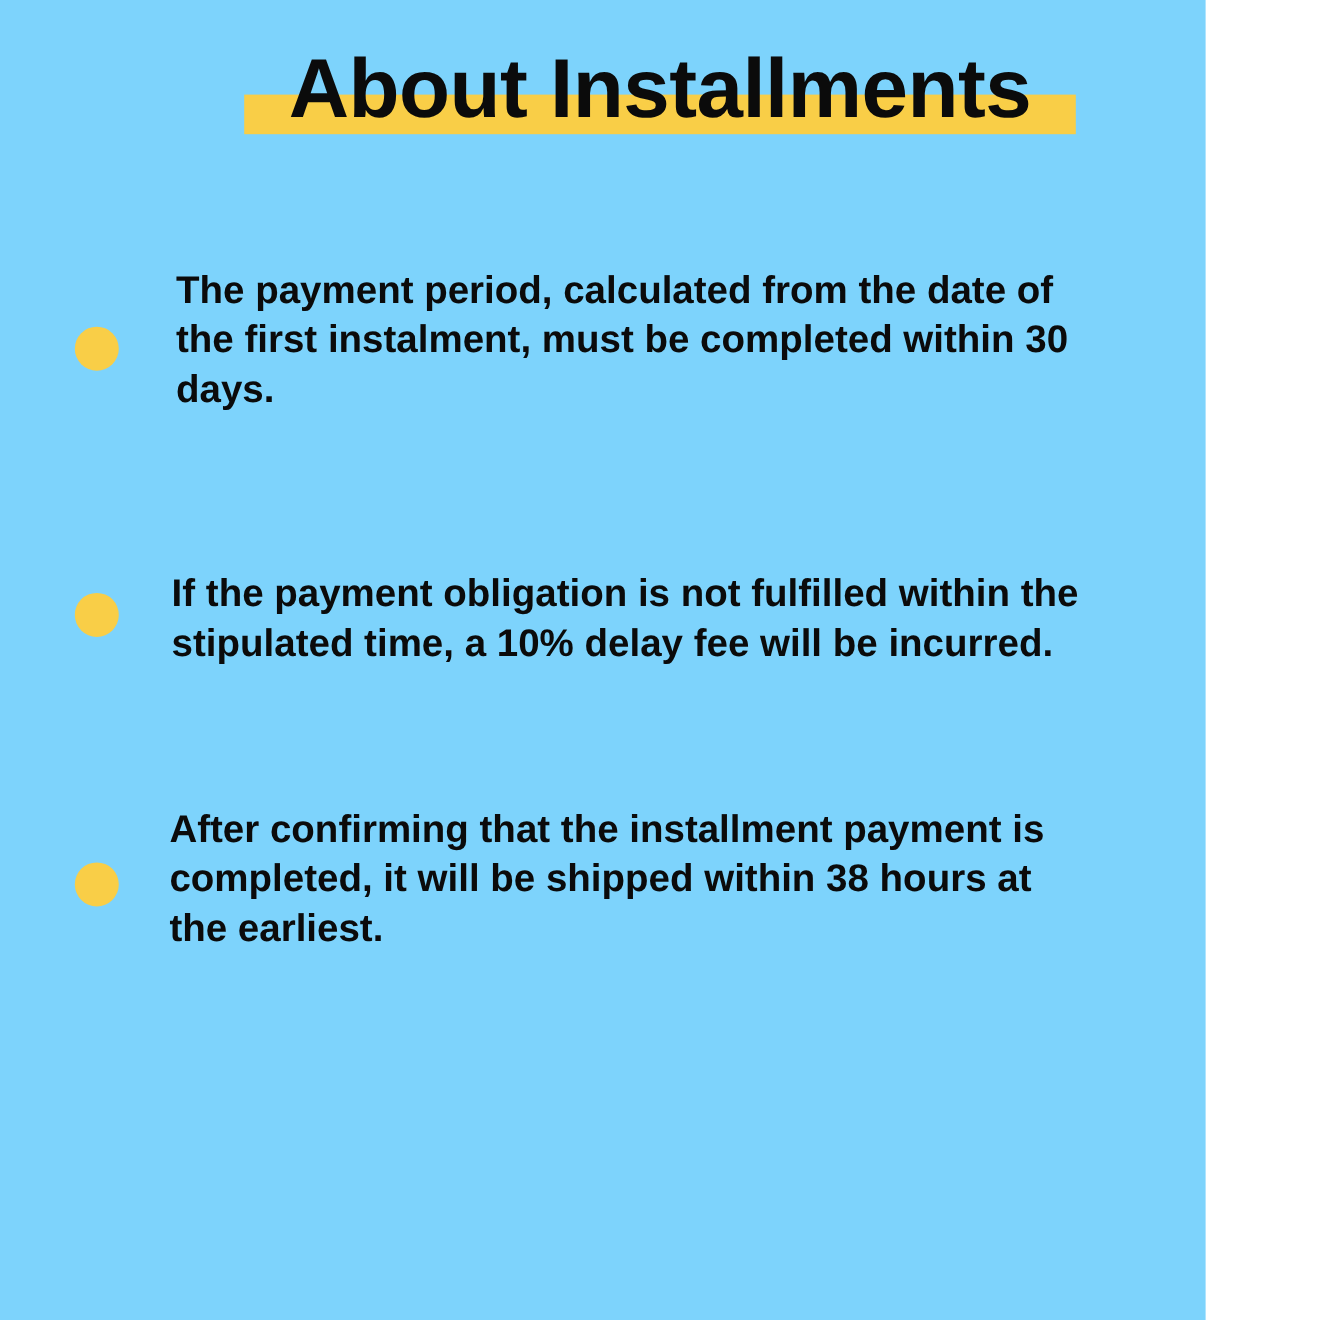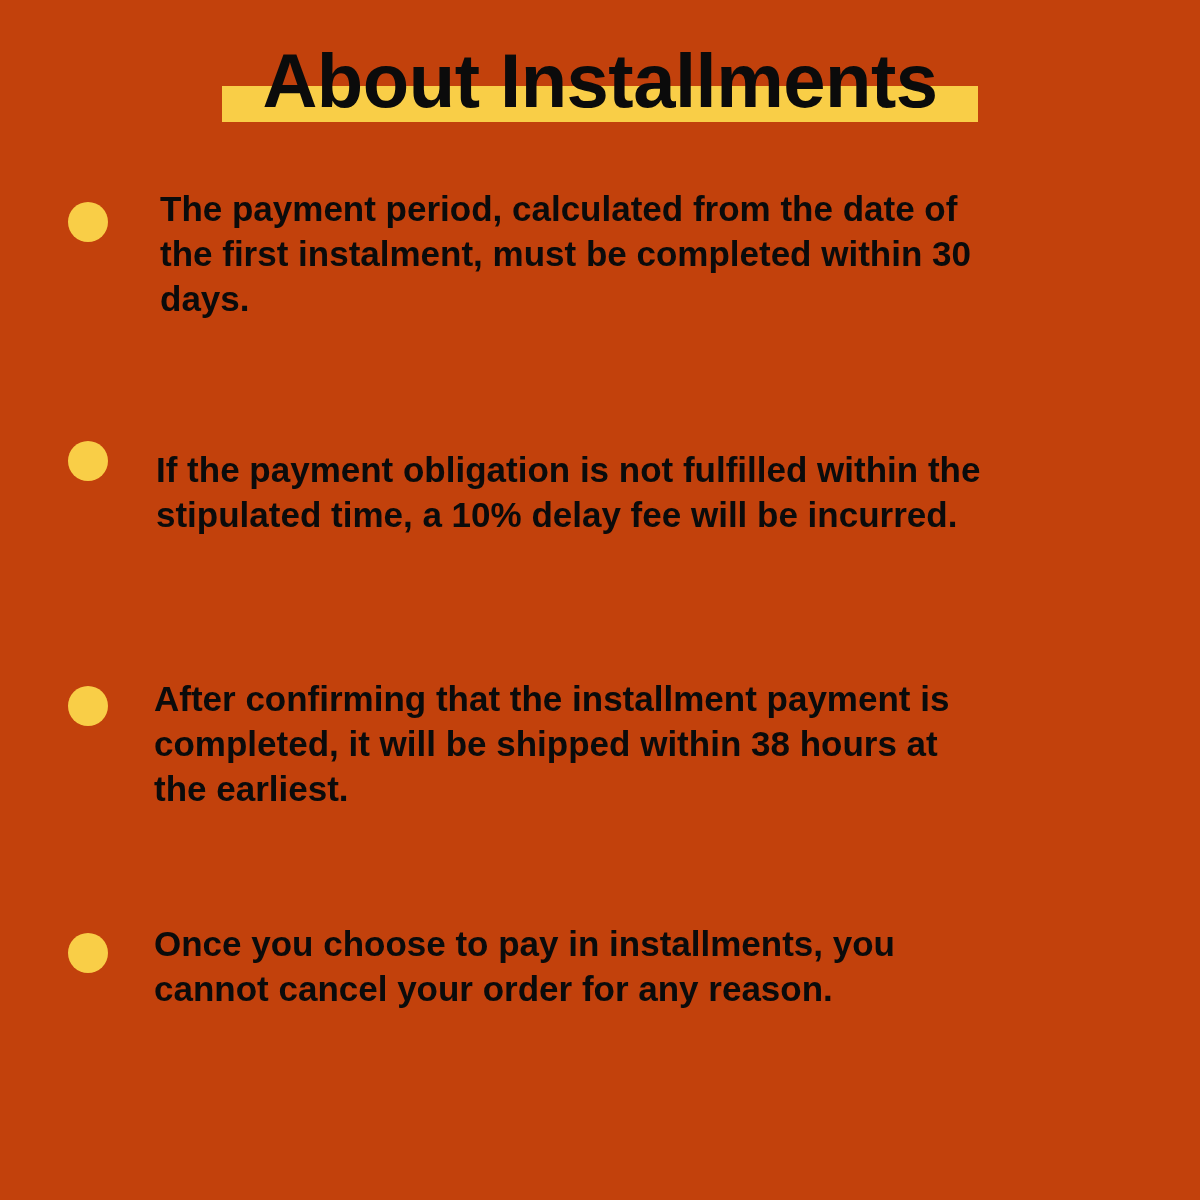--- a/index.html
+++ b/index.html
@@ -9,23 +9,23 @@
   }
   body {
     width: 1200px;
     height: 1200px;
     background: #ffffff;
     font-family: "Liberation Sans", sans-serif;
     overflow: hidden;
   }
   .page {
     position: relative;
-    width: 1200px;
+    width: 1096px;
     height: 1200px;
-    background: #c2410c;
+    background: #7dd3fc;
   }
 
   
   .title-block {
     position: relative;
     width: 1200px;
     height: 150px;
     display: flex;
     align-items: flex-start;
     justify-content: center;
@@ -57,21 +57,21 @@
 
   
   .list {
     position: relative;
     margin-top: 36px;
     padding: 0 40px 0 0;
   }
   .item {
     position: relative;
     display: flex;
-    align-items: flex-start;
+    align-items: center;
     height: 245px;
   }
   .bullet {
     flex: 0 0 auto;
     width: 40px;
     height: 40px;
     border-radius: 50%;
     background: #F9CE47;
     margin-left: 68px;
     margin-top: 14px;
@@ -119,20 +119,16 @@
     <div class="item item-2">
       <div class="bullet"></div>
       <div class="item-text">If the payment obligation is not fulfilled within the stipulated time, a 10% delay fee will be incurred.</div>
     </div>
 
     <div class="item item-3">
       <div class="bullet"></div>
       <div class="item-text">After confirming that the installment payment is completed, it will be shipped within 38 hours at the earliest.</div>
     </div>
 
-    <div class="item item-4">
-      <div class="bullet"></div>
-      <div class="item-text">Once you choose to pay in installments, you cannot cancel your order for any reason.</div>
-    </div>
 
   </div>
 
 </div>
 
 </body></html>

